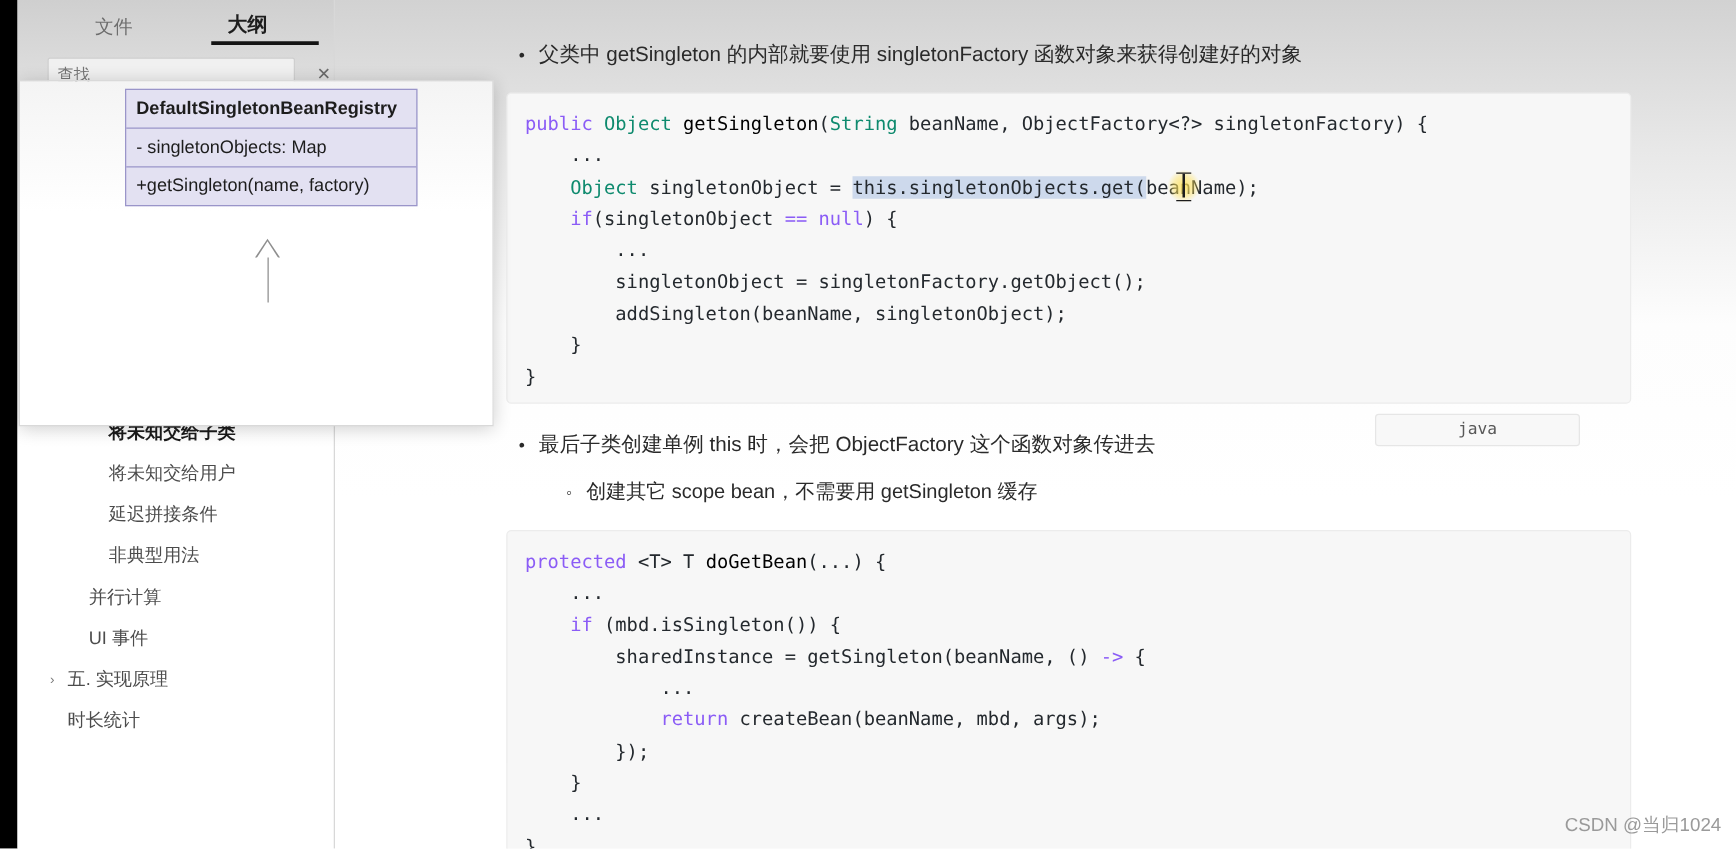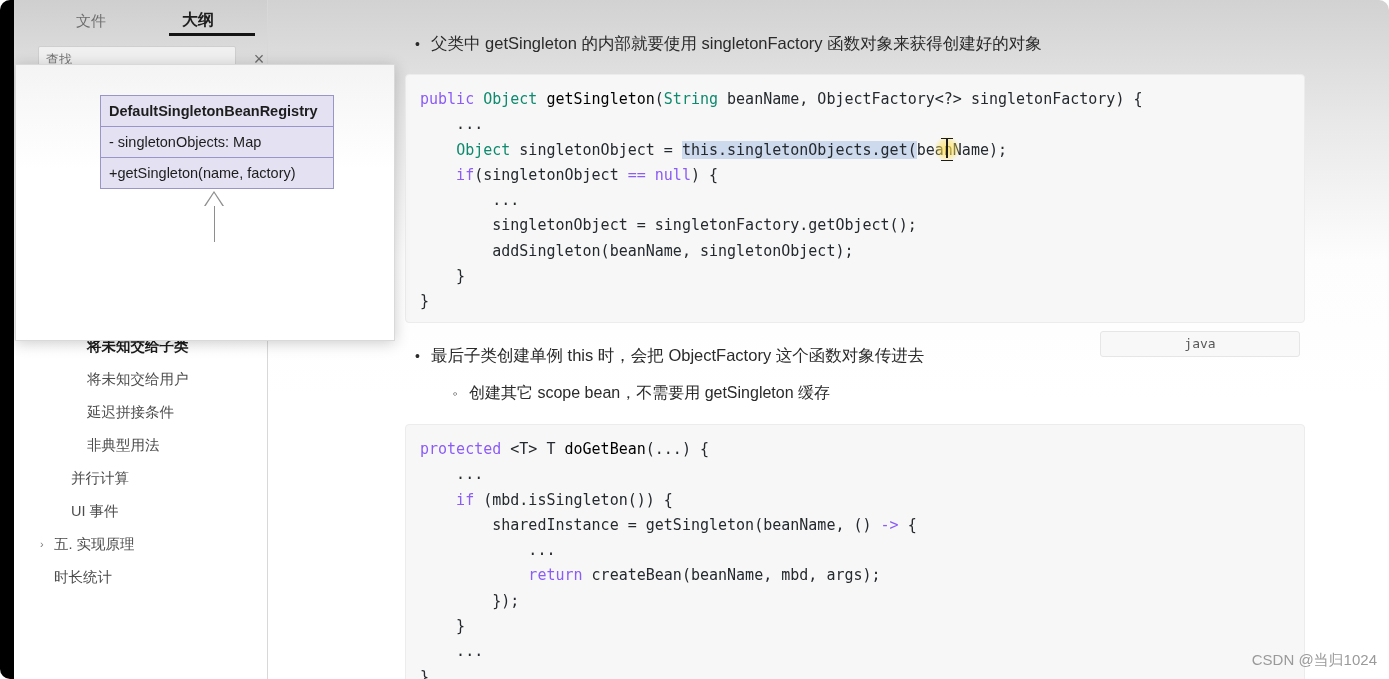--- a/index.html
+++ b/index.html
@@ -7,21 +7,20 @@
     width: 1389px; height: 679px;
     overflow: hidden;
     background: #ffffff;
     font-family: "Liberation Sans", "DejaVu Sans", sans-serif;
   }
   #app {
     position: relative;
     width: 1389px; height: 679px;
     background: linear-gradient(to bottom, #d2d2d2 0px, #e8e8e8 120px, #fdfdfd 260px, #ffffff 400px);
     overflow: hidden;
-    border-radius: 10px;
   }
 
   
   .left-band {
     position: absolute; left: 0; top: 0;
     width: 14px; height: 679px;
     background: #000000;
   }
 
   
@@ -121,21 +120,21 @@
     font-family: "DejaVu Sans Mono", "Liberation Mono", monospace;
     font-size: 15px;
     line-height: 25.3px;
     color: #24292e;
     padding: 12px 14px;
     white-space: pre;
     overflow: hidden;
   }
   .lang-badge {
     position: absolute;
-    width: 200px; height: 26px;
+    width: 164px; height: 26px;
     background: #f8f8f8;
     border: 1px solid #e6e6e6;
     border-radius: 3px;
     font-family: "DejaVu Sans Mono", monospace;
     font-size: 13px; color: #585858;
     text-align: center; line-height: 24px;
   }
 
   
   .kw  { color: #8b5cf6; }
@@ -311,21 +310,21 @@
 <span>            ...</span>
 <span class="kw">            return </span><span>createBean(beanName, mbd, args);</span>
 <span>        });</span>
 <span>    }</span>
 <span>    ...</span>
 <span>}</span></div>
   </div>
 
   <div class="overlay">
 
-    <div class="uml-box" style="left:84px; top:30px; width:234px;">
+    <div class="uml-box" style="left:84px; top:6px; width:234px;">
       <div class="uml-row title">DefaultSingletonBeanRegistry</div>
       <div class="uml-row uml-sep">- singletonObjects: Map</div>
       <div class="uml-row uml-sep">+getSingleton(name, factory)</div>
     </div>
 
     <div class="uml-tri-outline" style="left:188px; top:126px;"></div>
     <div class="uml-tri" style="left:189px; top:128px;"></div>
     <div class="uml-line" style="left:197.5px; top:141px; height:36px;"></div>
 
   </div>

